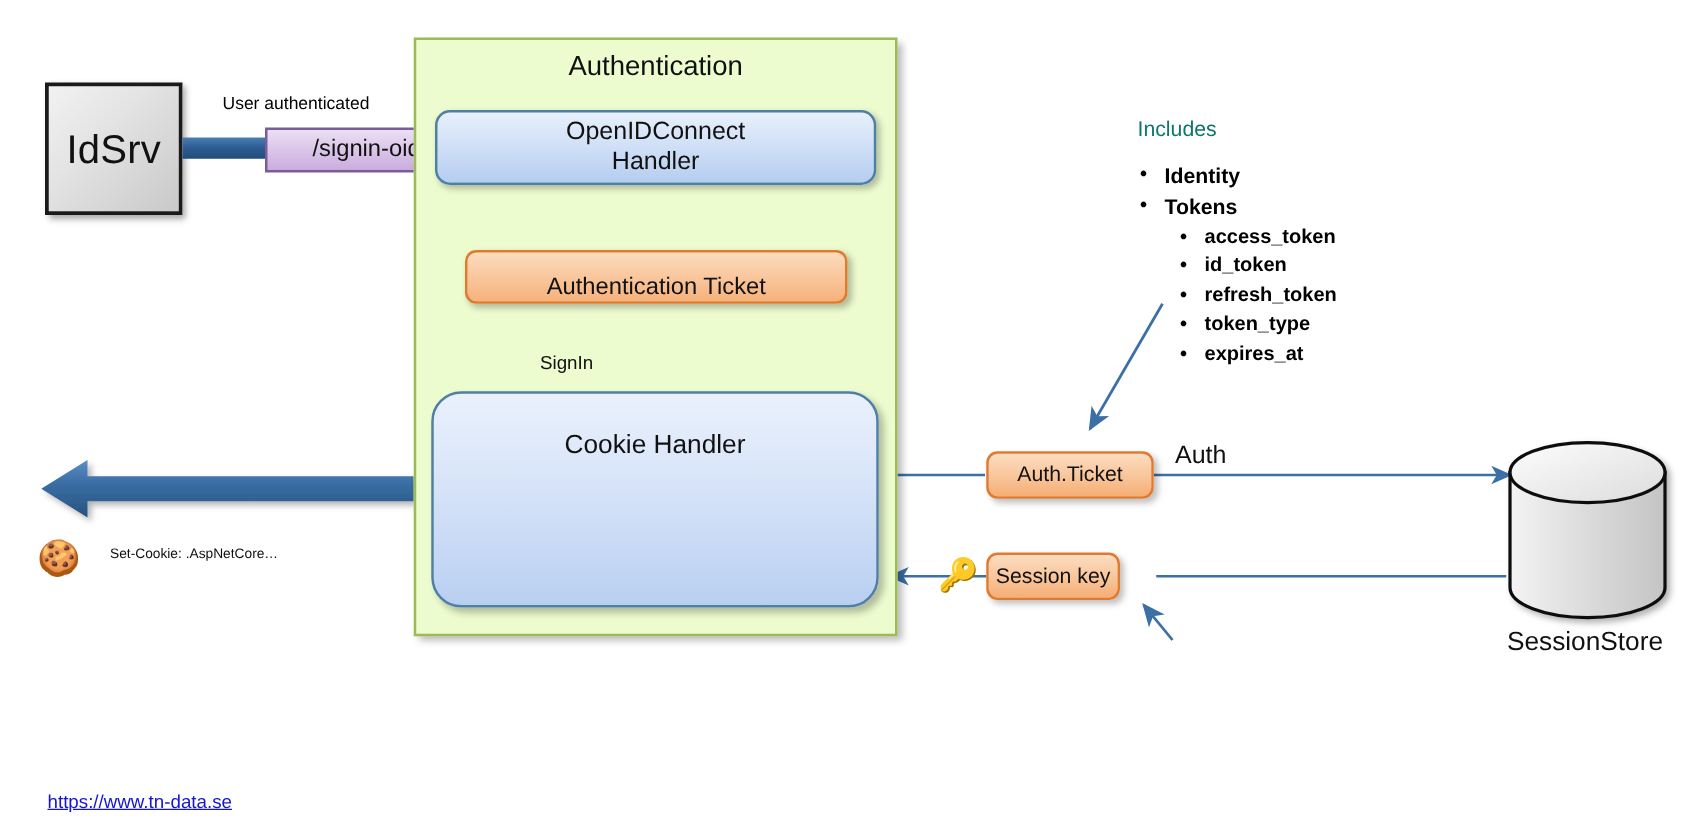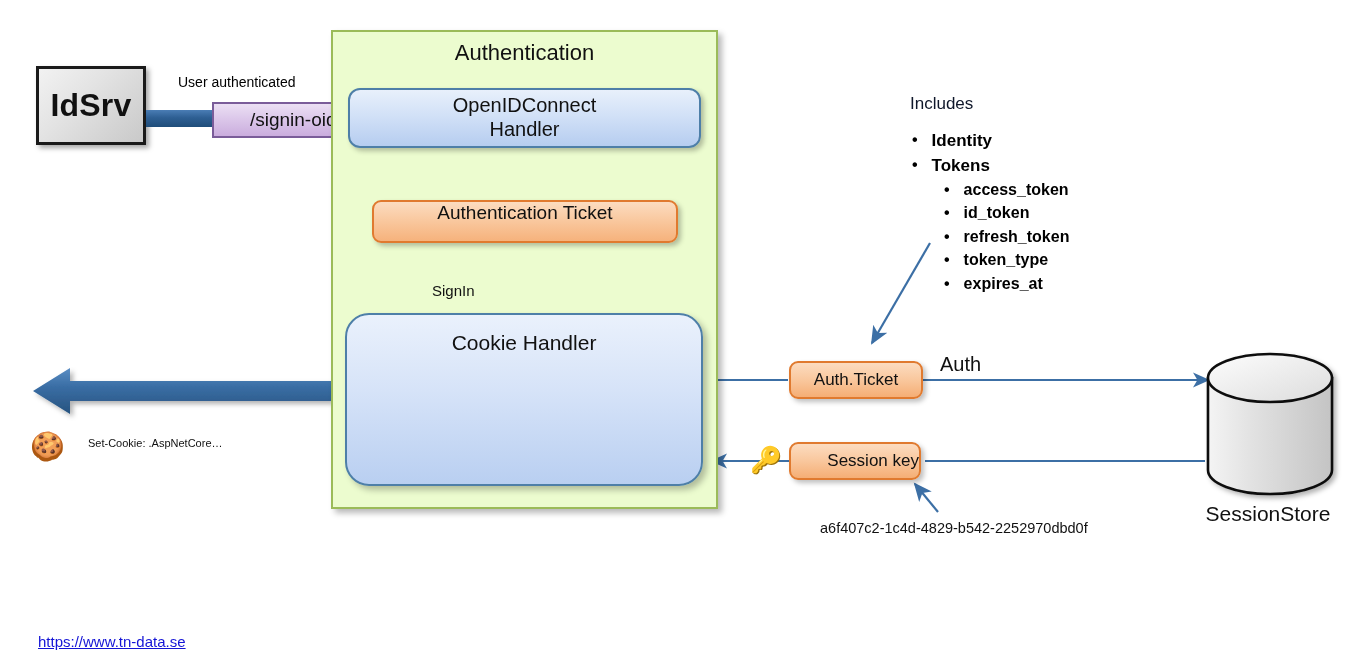--- a/index.html
+++ b/index.html
@@ -15,27 +15,26 @@
     position: relative;
     width: 1357px;
     height: 672px;
     background: #ffffff;
     overflow: hidden;
   }
   .abs { position: absolute; }
 
   
   #idsrv-box {
-    left: 36px; top: 66px; width: 110px; height: 79px;
+    left: 36px; top: 66px; width: 110px; height: 106px;
     border: 3px solid #1a1a1a;
     background: linear-gradient(135deg, #f2f2f2 0%, #e3e3e3 40%, #c9c9c9 100%);
     box-shadow: 3px 3px 5px rgba(0,0,0,0.35);
     display: flex; align-items: center; justify-content: center;
     box-sizing: border-box;
-    font-weight: bold;
   }
   #idsrv-label {
     font-size: 32px;
     color: #111;
     letter-spacing: 0.2px;
   }
 
   
   #idsrv-connector {
     left: 146px; top: 110px; width: 78px; height: 17px;
@@ -91,59 +90,59 @@
   }
   #oidc-handler .ln { font-size: 20px; color: #111; }
 
   
   #auth-ticket {
     left: 372px; top: 200px; width: 306px; height: 43px;
     border-radius: 9px;
     border: 2px solid #e07a2f;
     background: linear-gradient(to bottom, #fcdcc0 0%, #f9c79d 50%, #f6b27c 100%);
     box-shadow: 3px 3px 5px rgba(0,0,0,0.25);
-    display: flex; align-items: flex-start; justify-content: center;
+    display: flex; align-items: flex-end; justify-content: center;
     box-sizing: border-box;
   }
   #auth-ticket-label { font-size: 19px; color: #111; }
 
   
   #signin-label {
     left: 432px; top: 282px;
     font-size: 15px; color: #111;
   }
 
   
   #cookie-handler {
     left: 345px; top: 313px; width: 358px; height: 173px;
     border-radius: 24px;
     border: 2px solid #4e7fa8;
     background: linear-gradient(to bottom, #eaf1fc 0%, #d6e3f8 45%, #b9cff1 100%);
     box-shadow: 4px 4px 6px rgba(0,0,0,0.25);
     box-sizing: border-box;
   }
   #cookie-handler-label {
-    left: 345px; top: 331px; width: 358px;
+    left: 345px; top: 344px; width: 358px;
     text-align: center;
     font-size: 21px; color: #111;
   }
 
   
   #cookie-icon {
     left: 30px; top: 430px; width: 34px; height: 34px;
     font-size: 28px; line-height: 34px; text-align: center;
   }
   #set-cookie-text {
     left: 88px; top: 437px;
     font-size: 11px; color: #111; white-space: nowrap;
   }
 
   
   #includes-block { left: 910px; top: 94px; width: 260px; }
-  #includes-title { font-size: 17px; color: #0f172a; margin-bottom: 17px; }
+  #includes-title { font-size: 17px; color: #0f766e; margin-bottom: 17px; }
   .bullet-l1 {
     font-size: 17px; font-weight: bold; color: #000;
     margin-left: 2px; margin-top: 5px;
     display: flex; gap: 14px;
   }
   .bullet-l2 {
     font-size: 16px; font-weight: bold; color: #000;
     margin-left: 34px; margin-top: 5px;
     display: flex; gap: 14px;
   }
@@ -156,26 +155,26 @@
     border: 2px solid #e07a2f;
     background: linear-gradient(to bottom, #fcdcc0 0%, #f9c79d 50%, #f5ae75 100%);
     box-shadow: 3px 3px 5px rgba(0,0,0,0.25);
     display: flex; align-items: center; justify-content: center;
     box-sizing: border-box;
   }
   #auth-ticket-pill-label { font-size: 17px; color: #111; }
 
   
   #session-key-pill {
-    left: 789px; top: 442px; width: 132px; height: 38px;
+    left: 789px; top: 442px; width: 107px; height: 38px;
     border-radius: 9px;
     border: 2px solid #e07a2f;
     background: linear-gradient(to bottom, #fcdcc0 0%, #f9c79d 50%, #f5ae75 100%);
     box-shadow: 3px 3px 5px rgba(0,0,0,0.25);
-    display: flex; align-items: center; justify-content: flex-end;
+    display: flex; align-items: center; justify-content: center;
     box-sizing: border-box;
   }
   #session-key-pill-label { font-size: 17px; color: #111; }
 
   #key-icon {
     left: 746px; top: 440px; width: 42px; height: 40px;
     font-size: 26px; line-height: 40px; text-align: center;
   }
 
   
@@ -346,20 +345,19 @@
   </div>
 
   <div id="store-label" class="abs">Auth</div>
 
   <div id="key-icon" class="abs">🔑</div>
   <div id="session-key-pill" class="abs">
     <span id="session-key-pill-label">Session key</span>
   </div>
 
   <div id="guid-note" class="abs">
-    <div>a6f407c2-1c4d-4829-b542-2252970dbd0f</div>
   </div>
 
   <div id="sessionstore-label" class="abs">SessionStore</div>
 
   <a id="site-url" class="abs" href="#">https://www.tn-data.se</a>
 
 </div>
 
 </body></html>

